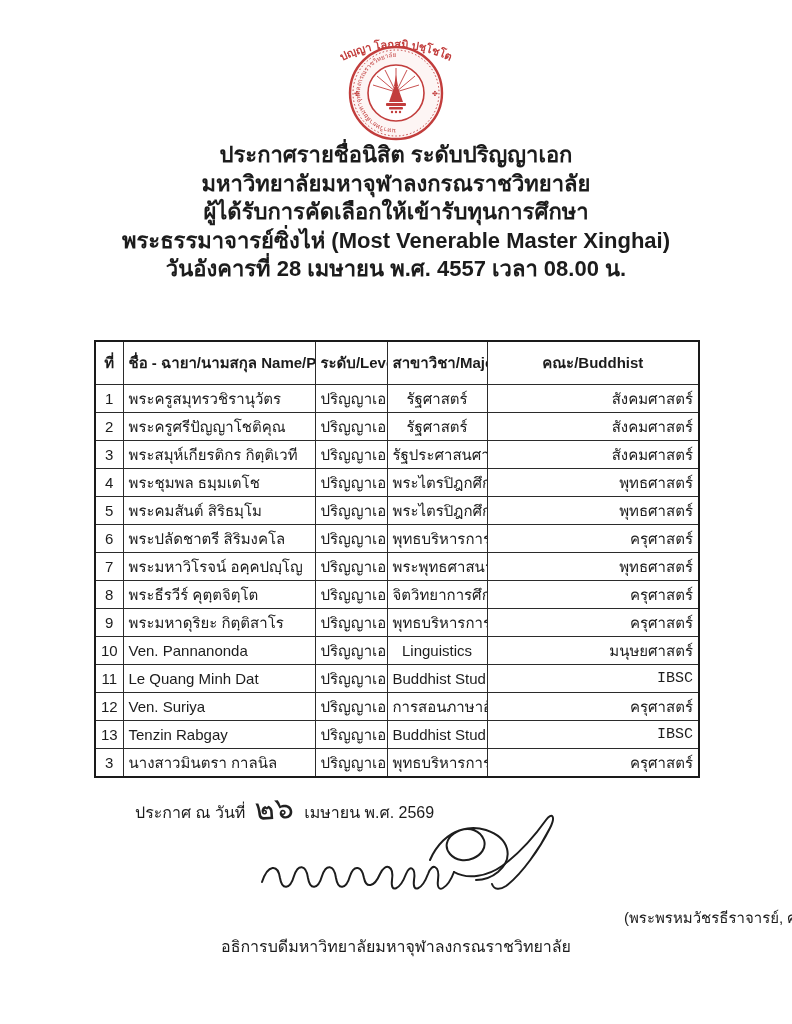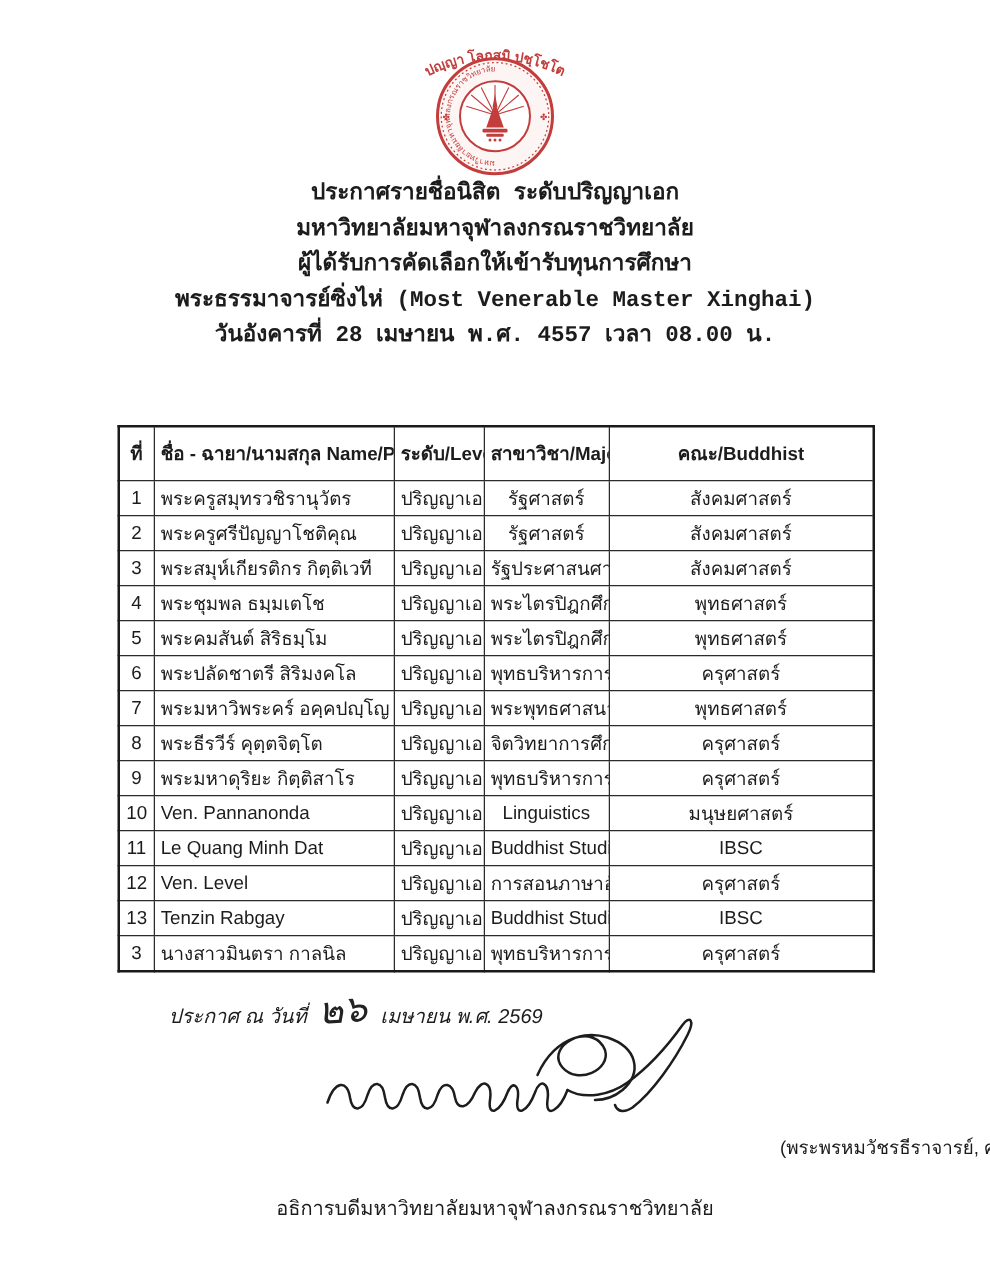--- a/index.html
+++ b/index.html
@@ -6,50 +6,50 @@
   .page {
     position:relative; width:792px; height:1024px; margin:0 auto;
     background:#ffffff; overflow:hidden;
     font-family:"Liberation Sans","DejaVu Sans",sans-serif;
     color:#1c1c1c;
   }
   
   .seal { position:absolute; top:30px; left:50%; transform:translateX(-50%); }
   
   .titles { position:absolute; top:141px; left:0; width:100%; text-align:center; }
-  .title-line { font-size:18px; font-weight:bold; line-height:28.5px; white-space:nowrap;font-family:Liberation Mono, monospace; }
+  .title-line { font-size:22px; font-weight:bold; line-height:28.5px; white-space:nowrap; }
   
   .table-wrap { position:absolute; left:94px; top:340px; width:604px; }
   table.roster { border-collapse:collapse; width:100%; table-layout:fixed; }
   table.roster th, table.roster td {
     border:1px solid #2b2b2b; font-weight:normal;
     font-size:15px; padding:0 5px; vertical-align:middle;
     overflow:hidden; white-space:nowrap;
   }
   table.roster { border:2px solid #1a1a1a; }
   table.roster th { font-weight:bold; height:42px; text-align:center; }
   table.roster td { height:27px; }
   th.col-name, td.cell-name { text-align:left; padding-left:7px; }
   td.cell-no { text-align:center; }
   td.cell-level { text-align:left; }
   td.cell-major { text-align:center; }
-  td.cell-faculty { text-align:center; }
+  td.cell-faculty { text-align:right;font-family:Liberation Mono, monospace; }
   td.small-text { font-size:9px; }
   
   .announce-line {
     position:absolute; left:135px; top:800px; font-size:16px;
-    display:flex; align-items:center; gap:10px;font-style:italic;
+    display:flex; align-items:center; gap:10px;
   }
   .hand-day {
     font-size:30px; line-height:20px; display:inline-block;
     transform:rotate(-4deg) translateY(-4px); font-weight:normal; color:#222;
   }
   .signature { position:absolute; left:248px; top:812px; }
   .signer-name { position:absolute; top:906px; left:0; width:100%; text-align:right; font-size:15px;margin-left:36px; }
-  .signer-title { position:absolute; top:934px; left:0; width:100%; text-align:center; font-size:16px;margin-top:20px; }
+  .signer-title { position:absolute; top:934px; left:0; width:100%; text-align:center; font-size:16px; }
 </style>
 </head>
 <body>
 
 <div class="page">
 
   <div class="seal">
     <svg width="190" height="112" viewBox="0 0 190 112">
       <defs>
         <path id="topArc" d="M 35,34 Q 95,2 155,34" fill="none"></path>
@@ -163,21 +163,21 @@
     <tr>
       <td class="cell-no">6</td>
       <td class="cell-name">พระปลัดชาตรี สิริมงคโล</td>
       <td class="cell-level">ปริญญาเอก</td>
       <td class="cell-major">พุทธบริหารการศึกษา</td>
       <td class="cell-faculty">ครุศาสตร์</td>
     </tr>
 
     <tr>
       <td class="cell-no">7</td>
-      <td class="cell-name">พระมหาวิพระคร์ อคฺคปญฺโญ</td>
+      <td class="cell-name">พระมหาวิโรจน์ อคฺคปญฺโญ</td>
       <td class="cell-level">ปริญญาเอก</td>
       <td class="cell-major">พระพุทธศาสนา</td>
       <td class="cell-faculty">พุทธศาสตร์</td>
     </tr>
 
     <tr>
       <td class="cell-no">8</td>
       <td class="cell-name">พระธีรวีร์ คุตฺตจิตฺโต</td>
       <td class="cell-level">ปริญญาเอก</td>
       <td class="cell-major small-text">จิตวิทยาการศึกษาและการแนะแนว</td>
@@ -203,21 +203,21 @@
     <tr>
       <td class="cell-no">11</td>
       <td class="cell-name">Le Quang Minh Dat</td>
       <td class="cell-level">ปริญญาเอก</td>
       <td class="cell-major">Buddhist Studies</td>
       <td class="cell-faculty">IBSC</td>
     </tr>
 
     <tr>
       <td class="cell-no">12</td>
-      <td class="cell-name">Ven. Level</td>
+      <td class="cell-name">Ven. Suriya</td>
       <td class="cell-level">ปริญญาเอก</td>
       <td class="cell-major">การสอนภาษาอังกฤษ</td>
       <td class="cell-faculty">ครุศาสตร์</td>
     </tr>
 
     <tr>
       <td class="cell-no">13</td>
       <td class="cell-name">Tenzin Rabgay</td>
       <td class="cell-level">ปริญญาเอก</td>
       <td class="cell-major">Buddhist Studies</td>

